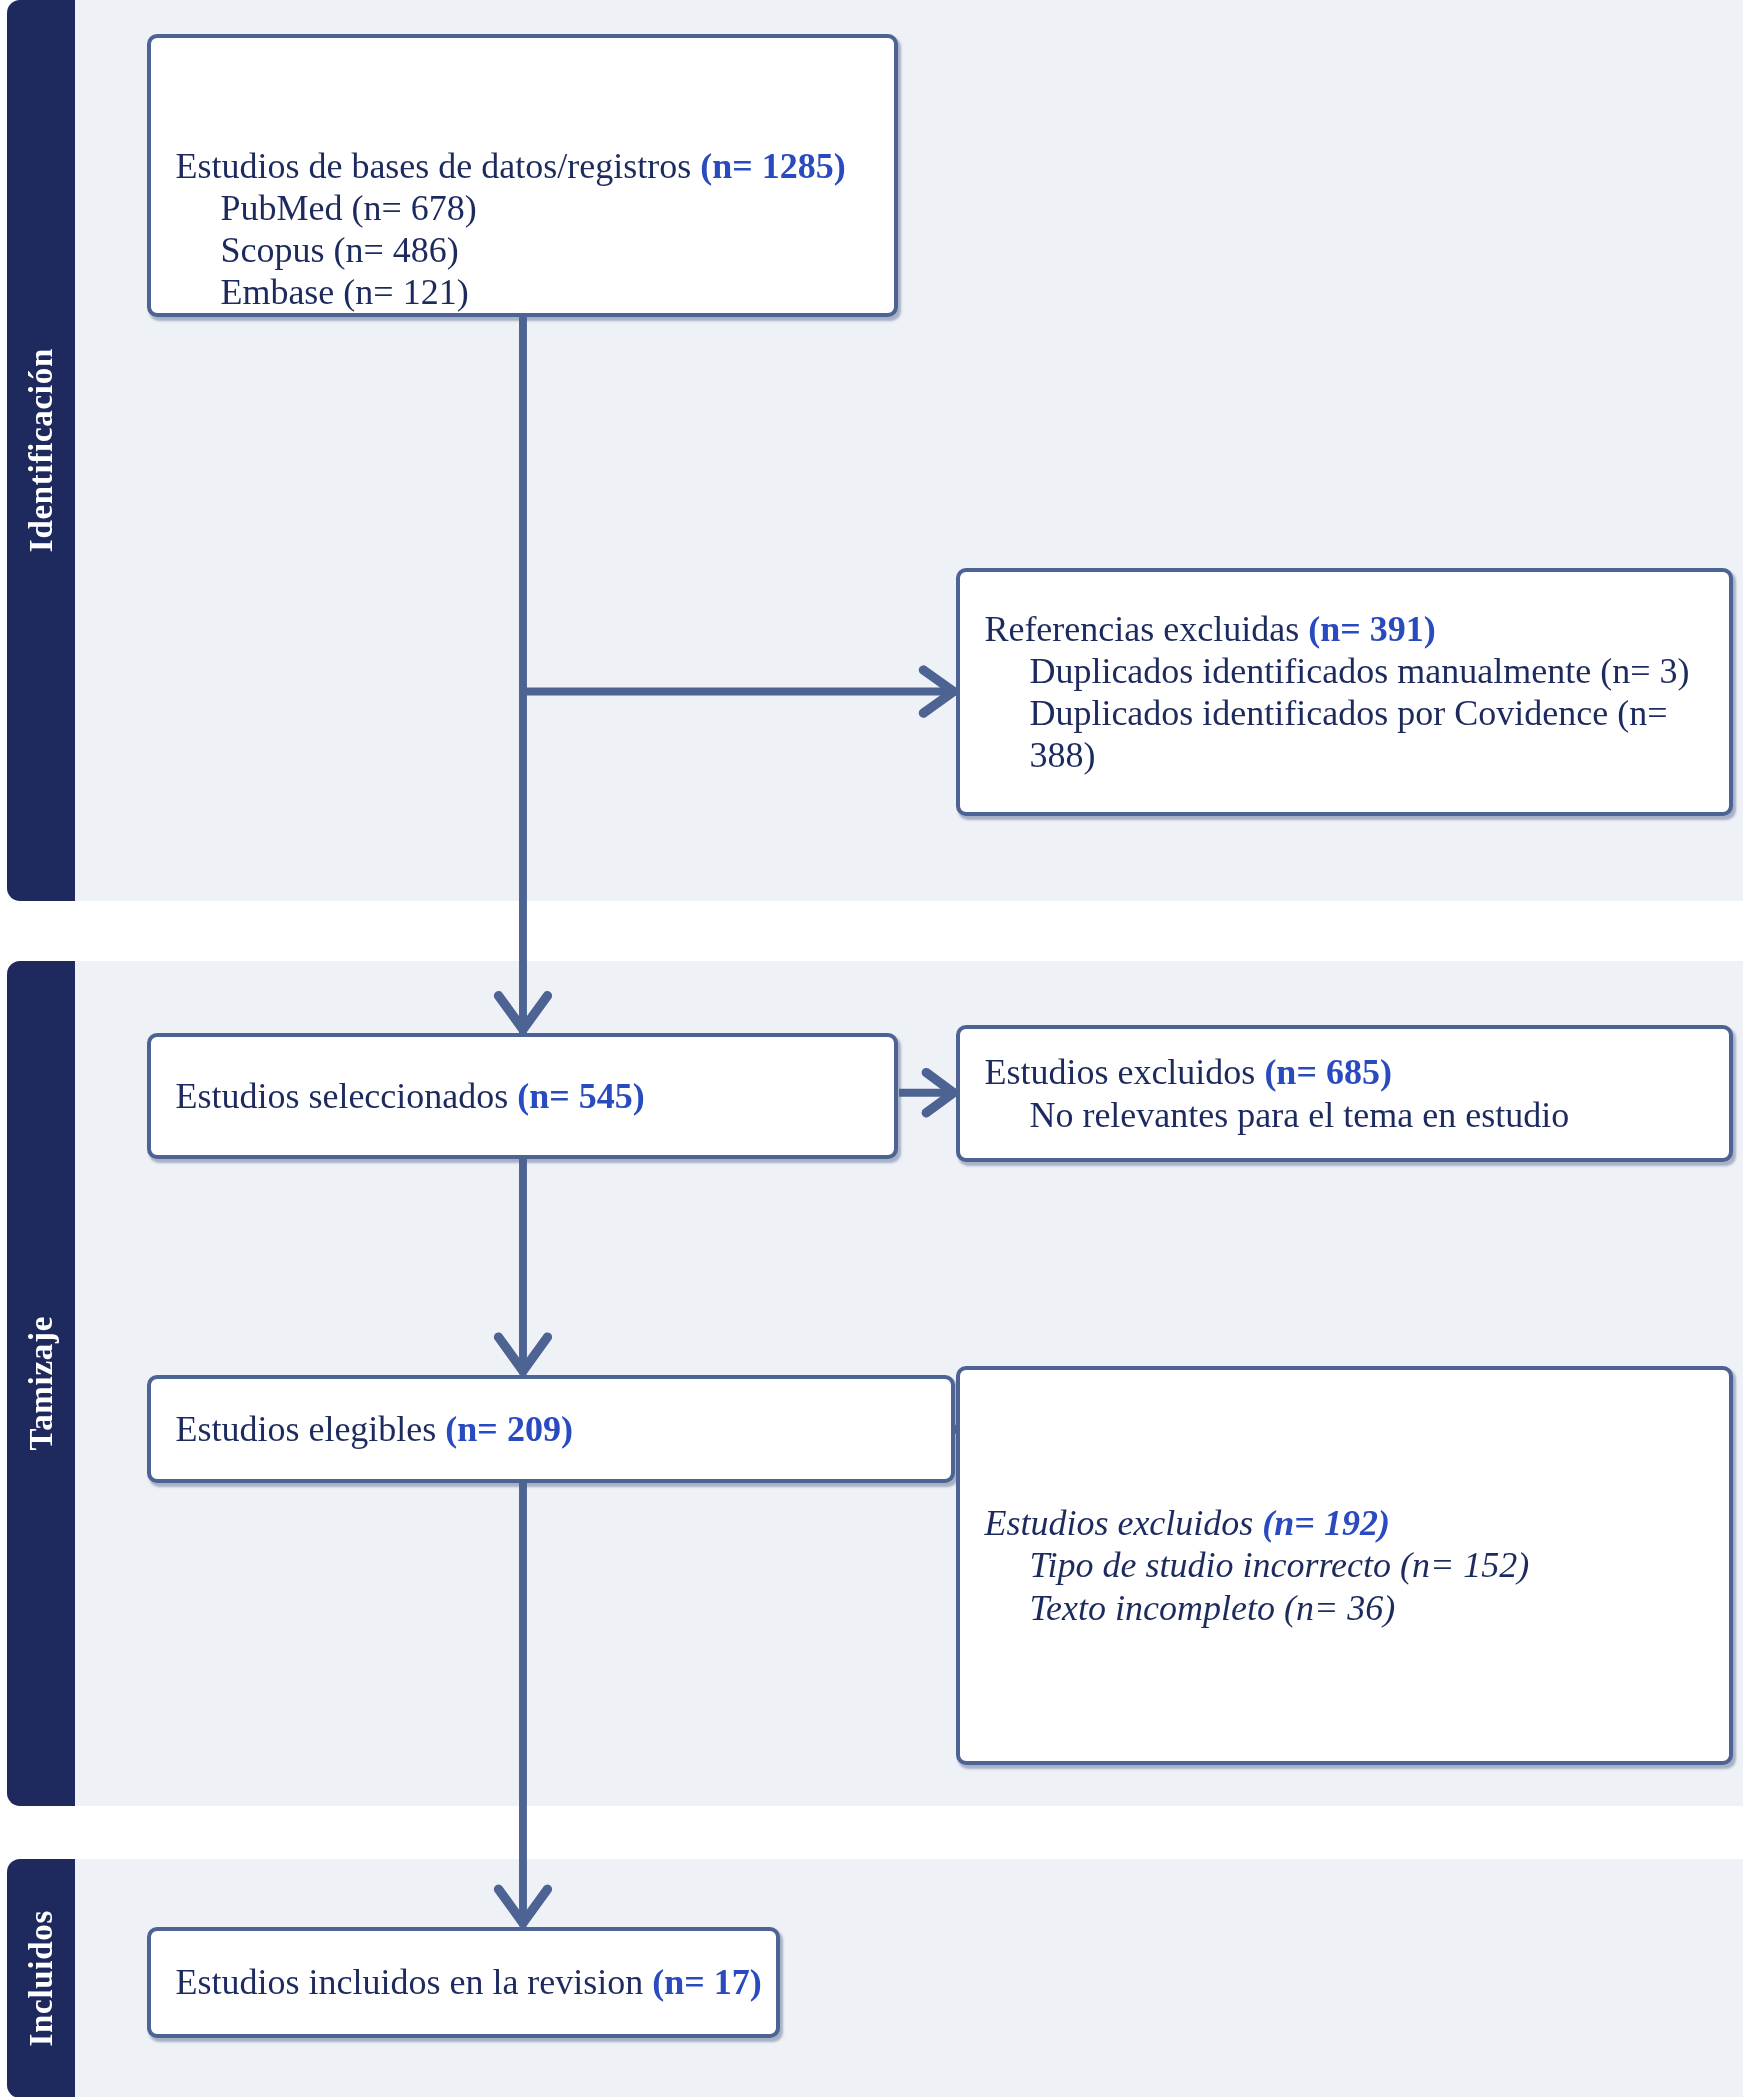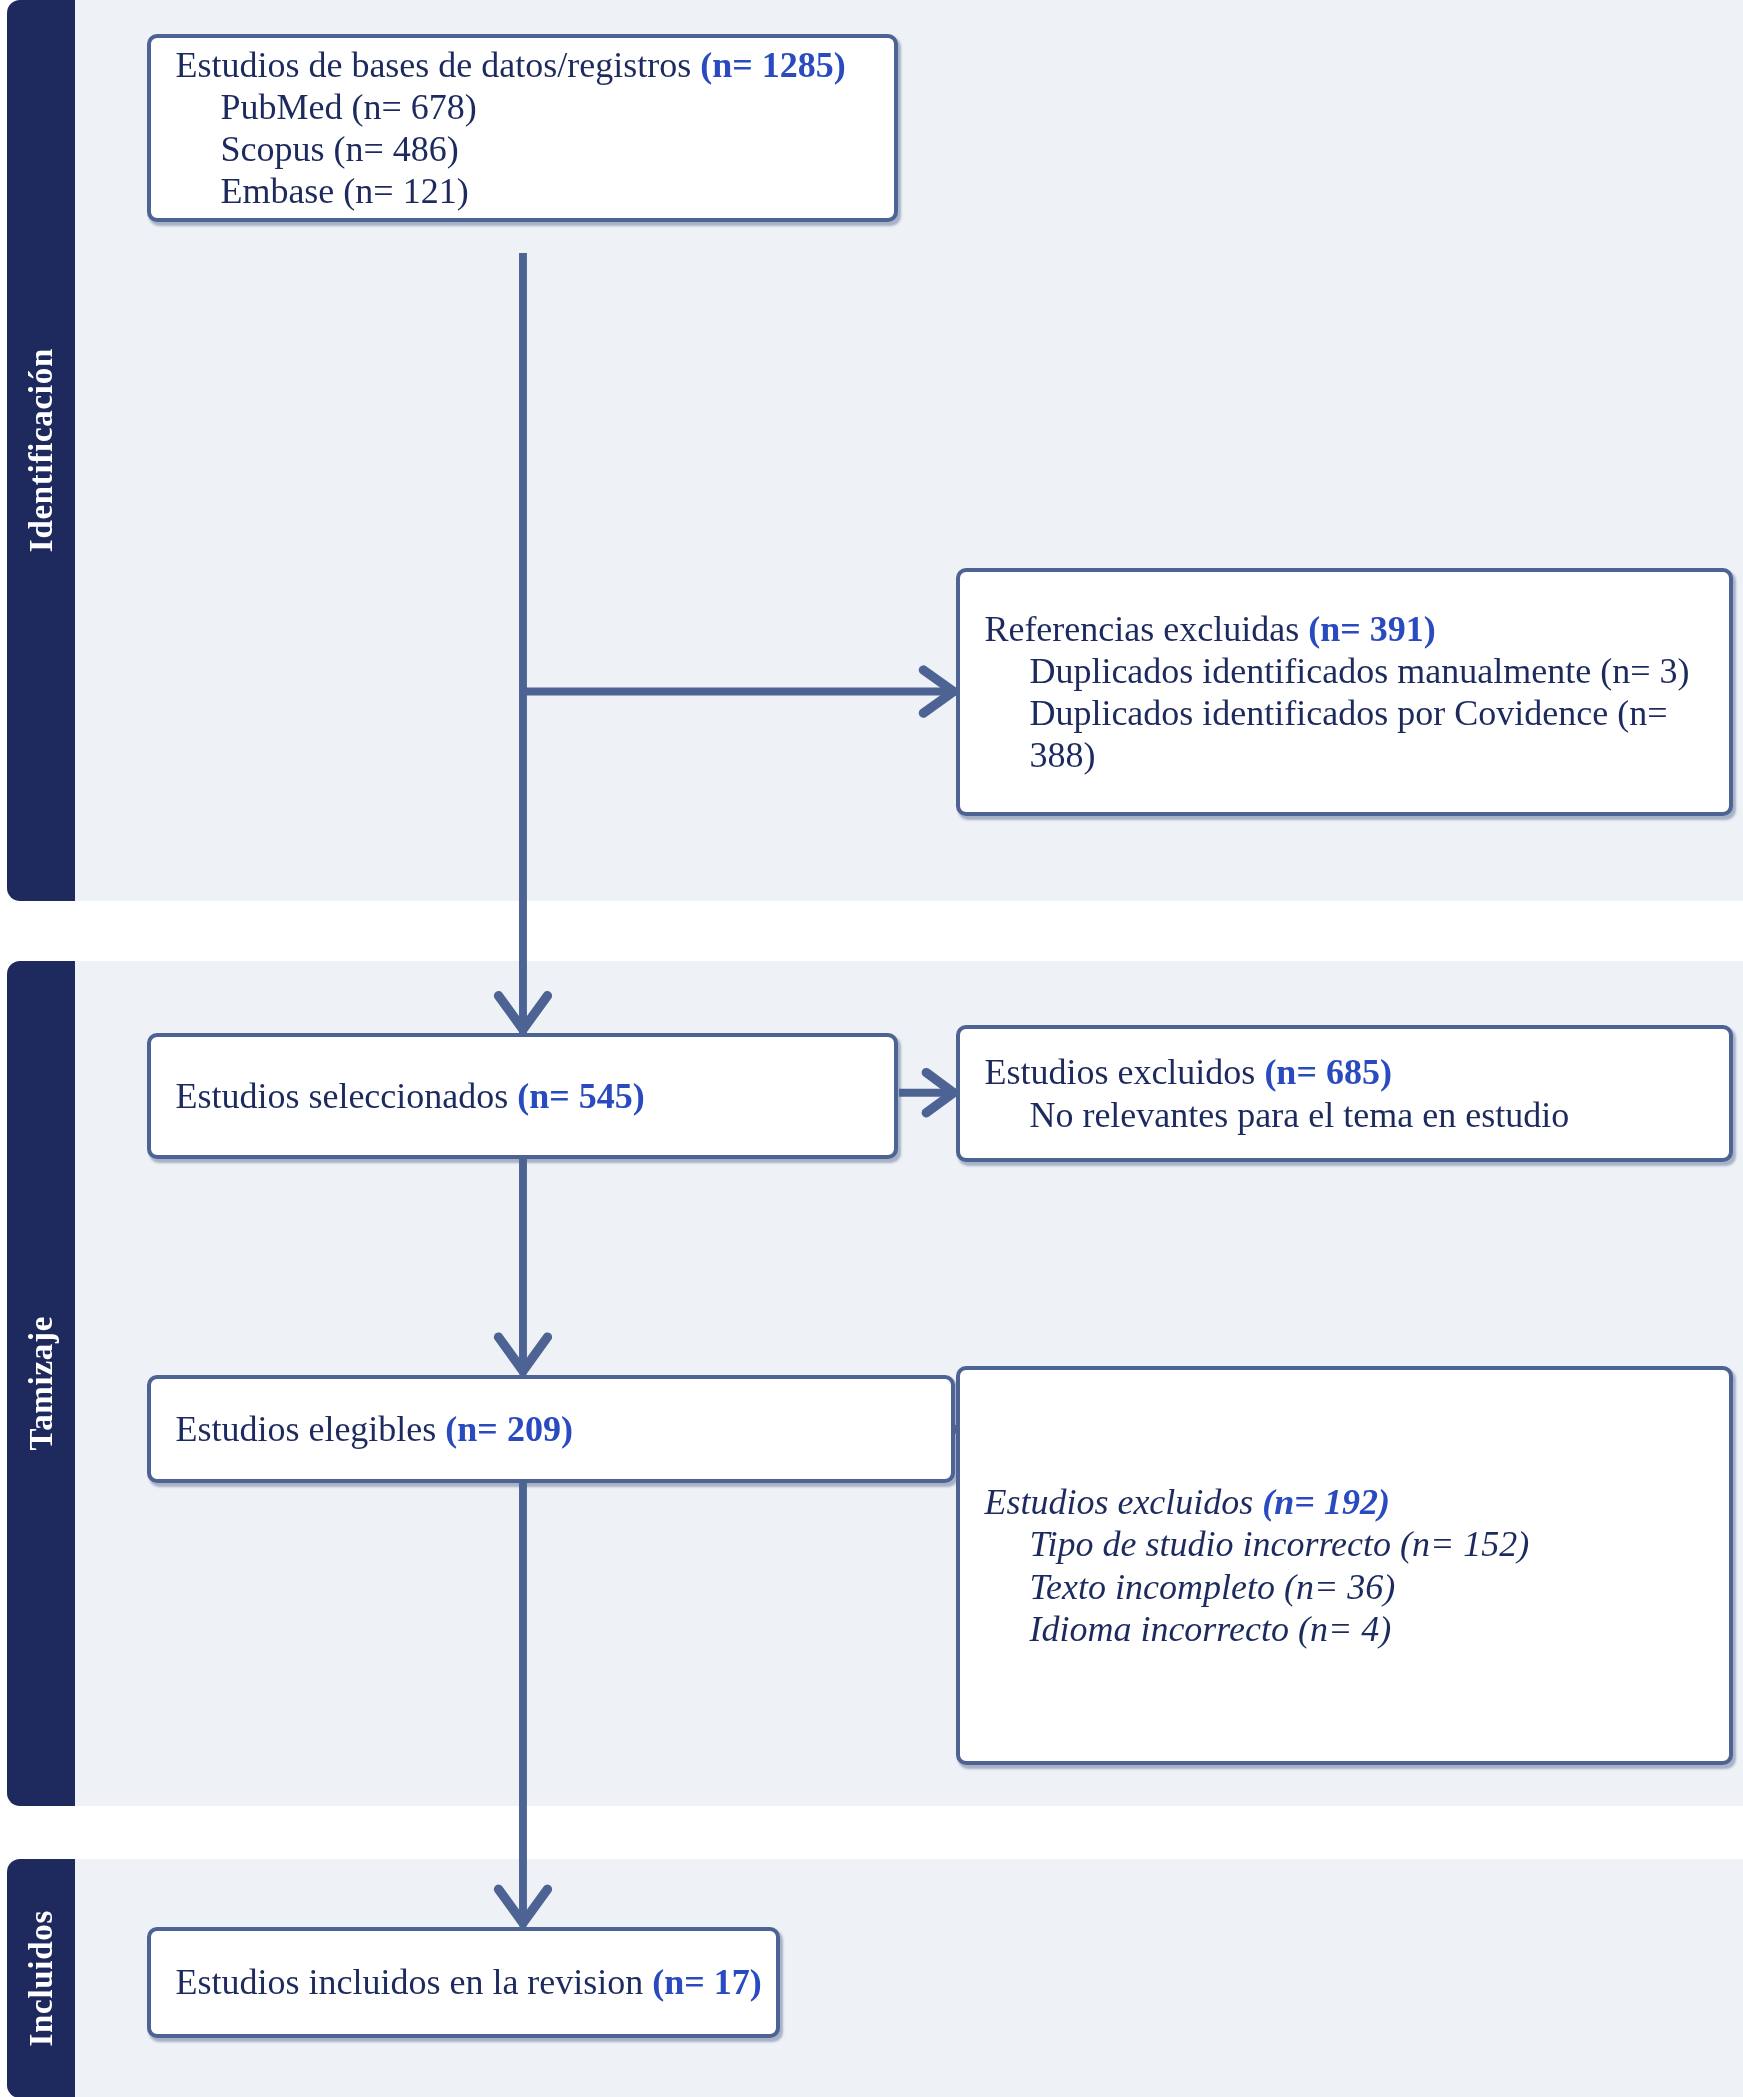--- a/index.html
+++ b/index.html
@@ -71,21 +71,21 @@
     white-space: nowrap;
   }
   .line.wrapline { white-space: normal; }
   .line.indent { padding-left: 45px; }
   .nbold {
     color: #2a4bc0;
     font-weight: bold;
   }
 
   
-  .box-sources    { left: 147px;  top: 34px;   width: 751px; height: 188px; }
+  .box-sources    { left: 147px;  top: 34px;   width: 751px; height: 283px; justify-content: flex-end; }
   .box-excl1      { left: 956px; top: 568px;  width: 777px; height: 248px; align-items: center; }
   .box-screened   { left: 147px;  top: 1033px; width: 751px; height: 126px; }
   .box-excl2      { left: 956px; top: 1025px; width: 777px; height: 137px; }
   .box-eligible   { left: 147px;  top: 1375px; width: 808px; height: 108px; }
   .box-excl3      { left: 956px; top: 1366px; width: 777px; height: 399px; font-style: italic; }
   .box-included   { left: 147px;  top: 1927px; width: 633px;  height: 111px; }
 
   
   #wires {
     position: absolute;
@@ -186,21 +186,20 @@
     </div>
   </div>
 
   <div class="fbox box-excl3">
     <div class="fbox-inner">
       <div class="line">
         <span>Estudios excluidos </span><span class="nbold">(n= 192)</span>
       </div>
       <div class="line indent">Tipo de studio incorrecto (n= 152)</div>
       <div class="line indent">Texto incompleto (n= 36)</div>
-      <div class="line indent">Idioma incorrecto (n= 4)</div>
     </div>
   </div>
 
   <div class="fbox box-included">
     <div class="fbox-inner">
       <div class="line">
         <span>Estudios incluidos en la revision </span><span class="nbold">(n= 17)</span>
       </div>
     </div>
   </div>

